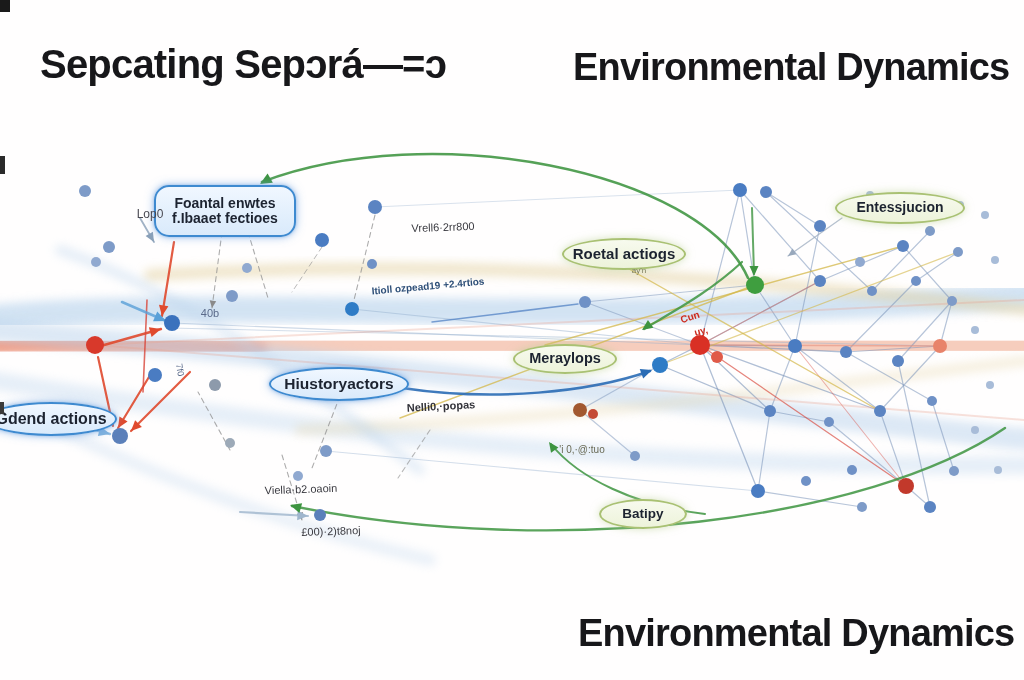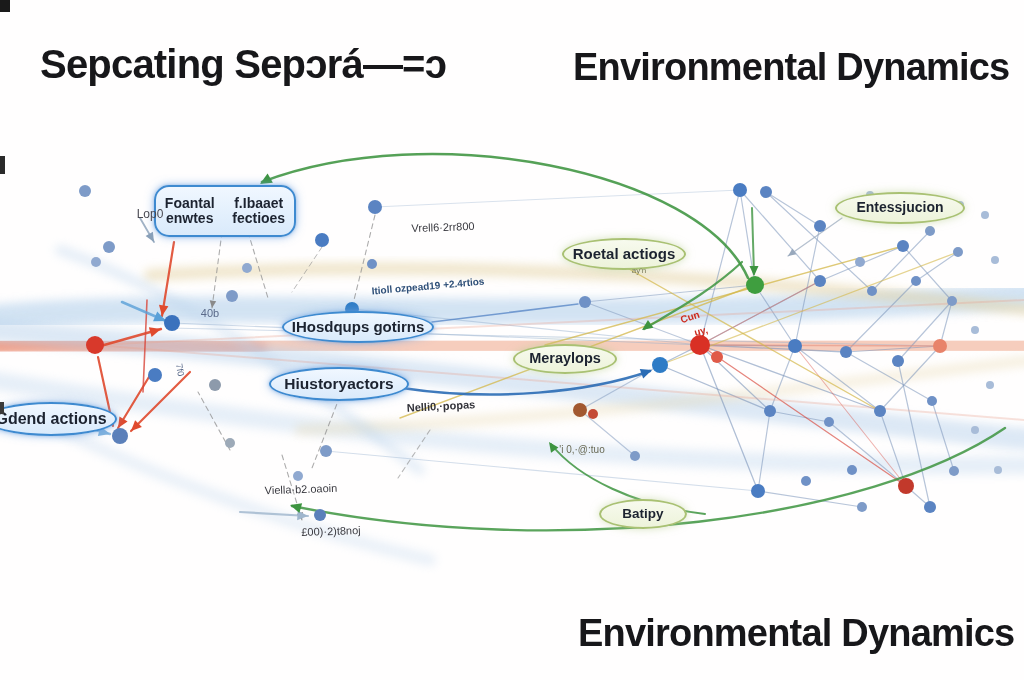--- a/index.html
+++ b/index.html
@@ -5,21 +5,21 @@
   html,body{margin:0;padding:0;background:#ffffff;}
   .stage{position:relative;width:1024px;height:680px;background:#fffefe;overflow:hidden;
          font-family:"Liberation Sans",sans-serif;}
   .title{position:absolute;color:#17171a;font-weight:600;letter-spacing:-0.8px;white-space:nowrap;}
   #title-tl{left:40px;top:42px;font-size:40px;}
   #title-tr{left:573px;top:46px;font-size:38px;}
   #title-bl{left:22px;top:612px;font-size:39px;}
   #title-br{left:578px;top:612px;font-size:38px;}
   #net-svg{position:absolute;left:0;top:0;}
   #overlay{position:absolute;left:0;top:0;width:1024px;height:680px;pointer-events:none;}
-  .bubble{position:absolute;display:flex;flex-direction:row;align-items:center;justify-content:center;
+  .bubble{position:absolute;display:flex;flex-direction:column;align-items:center;justify-content:center;
           text-align:center;font-weight:700;color:#1c2330;border-radius:50%;line-height:1.08;}
   .bubble.blue{background:linear-gradient(180deg,#f0f7ff 0%,#d9eafb 100%);border:2px solid #3e8ad0;
           box-shadow:0 0 10px rgba(120,170,230,.7),0 0 3px rgba(90,150,220,.5);}
   .bubble.green{background:linear-gradient(180deg,#f7faee 0%,#edf3da 100%);border:2px solid #a9c173;
           box-shadow:0 0 9px rgba(180,205,140,.55);}
   .bubble.rect{border-radius:15px;}
   .note{position:absolute;white-space:nowrap;transform-origin:center center;}
   .artifact{position:absolute;}
 </style>
 </head>
@@ -212,23 +212,20 @@
   </svg>
 
   <div id="overlay">
       <div class="bubble blue" style="left: -15px; top: 402px; width: 128px; height: 30px; font-size: 16px;">
         <div>Gdend actions</div>
       </div>
       <div class="bubble blue rect" style="left: 154px; top: 185px; width: 138px; height: 48px; font-size: 14px;">
         <div>Foantal enwtes</div>
         <div>f.Ibaaet fectioes</div>
       </div>
-      <div class="bubble blue" style="left: 282px; top: 311px; width: 148px; height: 28px; font-size: 15px;">
-        <div>IHosdqups gotirns</div>
-      </div>
       <div class="bubble blue" style="left: 269px; top: 367px; width: 136px; height: 30px; font-size: 15.5px;">
         <div>Hiustoryactors</div>
       </div>
       <div class="bubble green" style="left: 562px; top: 238px; width: 120px; height: 28px; font-size: 15px;">
         <div>Roetal actiogs</div>
       </div>
       <div class="bubble green" style="left: 513px; top: 344px; width: 100px; height: 26px; font-size: 14.5px;">
         <div>Meraylops</div>
       </div>
       <div class="bubble green" style="left: 599px; top: 499px; width: 84px; height: 26px; font-size: 13.5px;">

